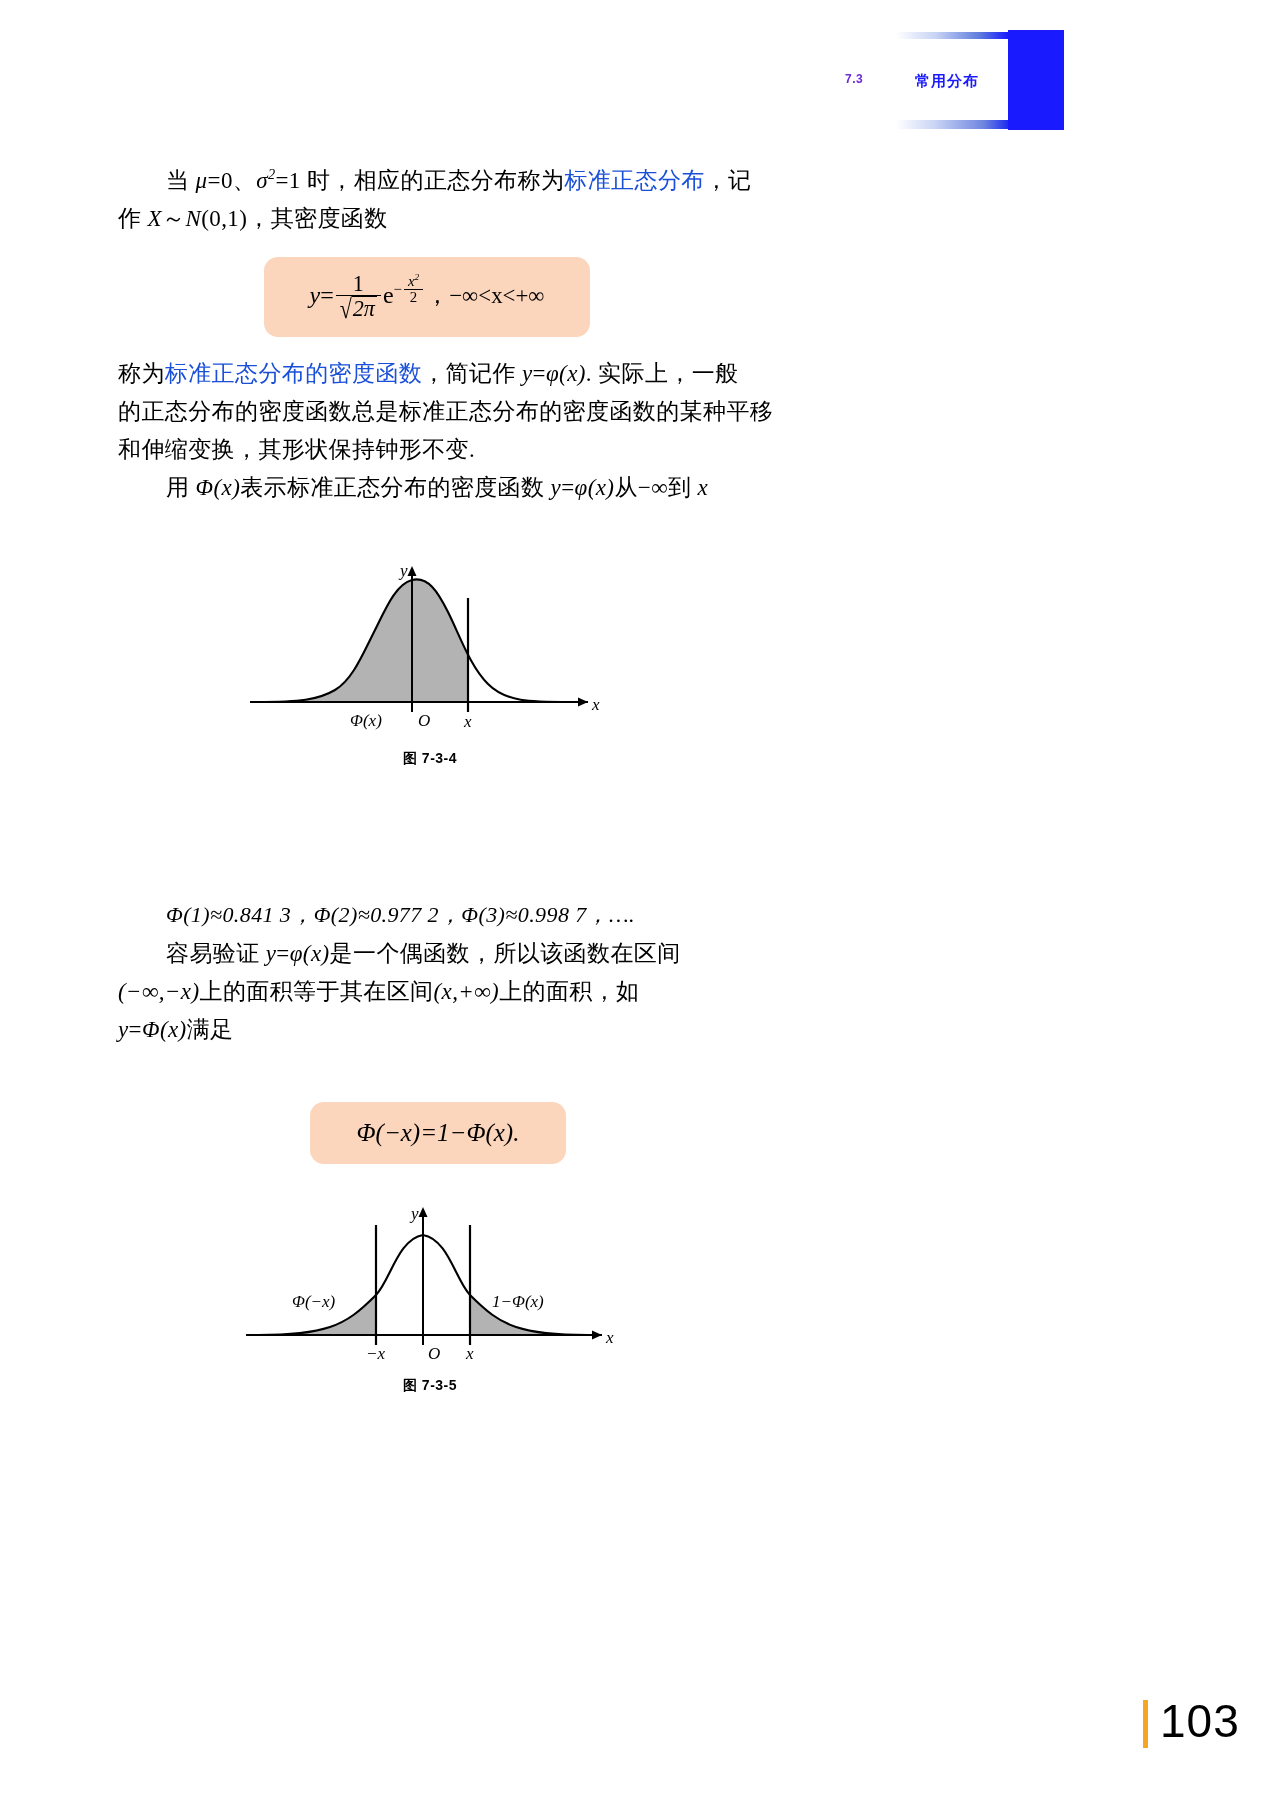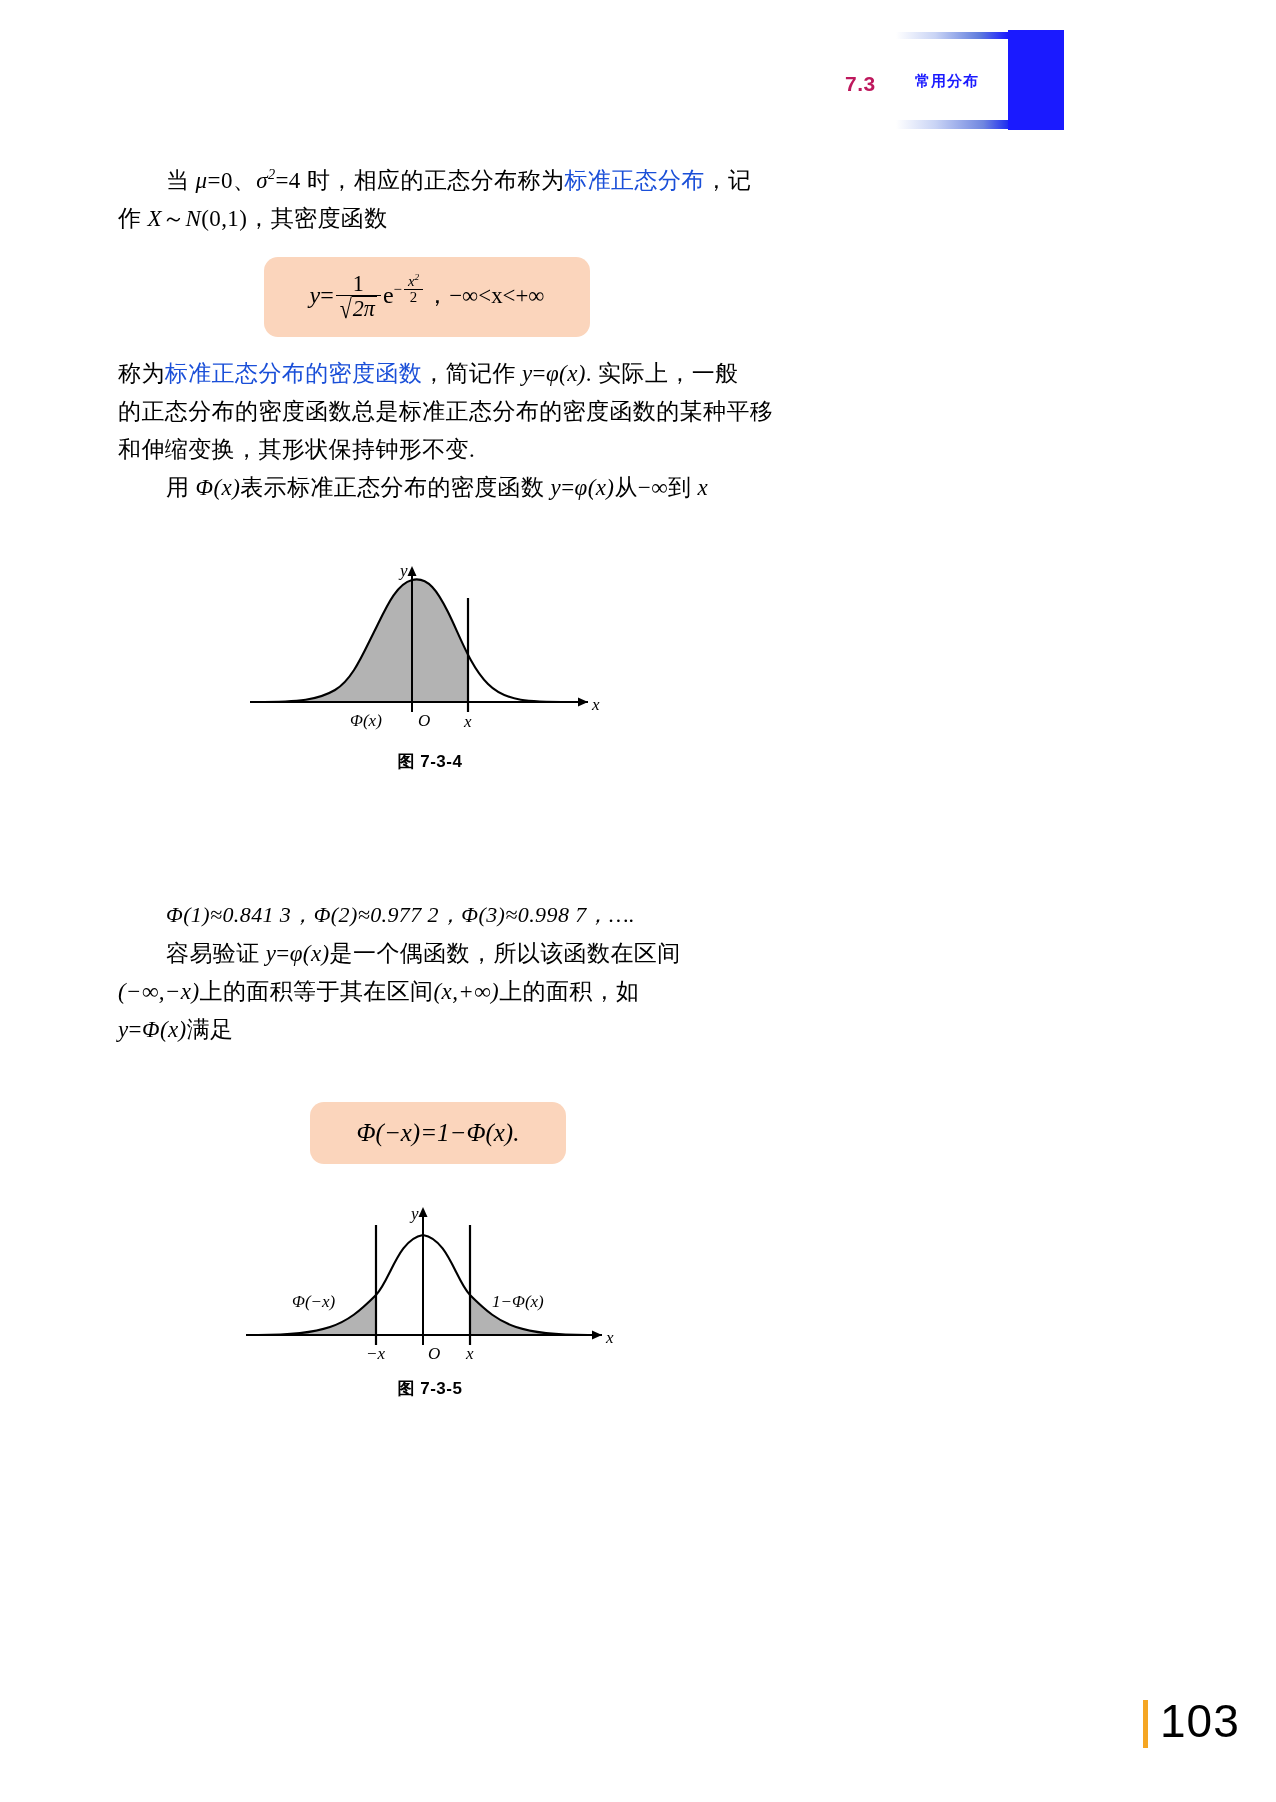--- a/index.html
+++ b/index.html
@@ -25,21 +25,21 @@
     position:absolute;left:896px;top:120px;width:112px;height:9px;
     background:linear-gradient(to right,#ffffff 0%,#c9d4f5 35%,#6f86e0 78%,#1f2ef0 100%);
   }
   .hdr-square{
     position:absolute;left:1008px;top:30px;width:56px;height:100px;
     background:#1a1aff;
   }
   .hdr-num{
     position:absolute;left:845px;top:72px;
     font-family:"Liberation Sans","DejaVu Sans",sans-serif;
-    font-weight:bold;font-size:21px;color:#be185d;letter-spacing:.5px;
+    font-weight:bold;font-size:12px;color:#6d28d9;letter-spacing:.5px;
   }
   .hdr-title{
     position:absolute;left:915px;top:72px;
     font-family:Liberation Serif, serif;
     font-weight:bold;font-size:15px;color:#1a1aff;letter-spacing:1px;
   }
   .blk{position:absolute;left:118px;width:640px;}
   .line{height:38px;white-space:nowrap;font-size:23px;letter-spacing:.4px;}
   .indent{padding-left:48px;}
   .kw{color:#1a4fd8;}
@@ -64,21 +64,21 @@
   .sq{display:inline-block;border-top:1.3px solid #000;padding:0 2px 0 1px;margin-left:1px;}
   .radsym{display:inline-block;transform:scaleY(1.25);margin-right:-1px;}
   .expo{font-size:.62em;vertical-align:super;display:inline-block;}
   .expo .frac{font-size:1em;}
 
   
   .figwrap{position:absolute;}
   .figcap{
     position:absolute;text-align:center;width:100%;
     font-family:"Liberation Sans","DejaVu Sans",sans-serif;
-    font-size:17px;font-weight:bold;letter-spacing:.5px;
+    font-size:14px;font-weight:bold;letter-spacing:.5px;
   }
 
   
   .pnum-rule{position:absolute;left:1143px;top:1700px;width:5px;height:48px;background:#f5a623;}
   .pnum{
     position:absolute;left:1160px;top:1694px;
     font-family:"Liberation Sans","DejaVu Sans",sans-serif;
     font-size:46px;font-weight:400;color:#000000;letter-spacing:1px;
   }
 </style>
@@ -89,21 +89,21 @@
 
   <div class="header">
     <div class="hdr-bar-top"></div>
     <div class="hdr-bar-bottom"></div>
     <div class="hdr-square"></div>
     <div class="hdr-num">7.3</div>
     <div class="hdr-title">常用分布</div>
   </div>
 
   <div class="blk" style="top:165px;">
-    <div class="line indent"><span>当 </span><span class="mi">μ</span><span class="mr">=0、</span><span class="mi">σ</span><span class="sup">2</span><span>=4 时，相应的正态分布称为</span><span class="kw">标准正态分布</span><span>，记</span></div>
+    <div class="line indent"><span>当 </span><span class="mi">μ</span><span class="mr">=0、</span><span class="mi">σ</span><span class="sup">2</span><span>=1 时，相应的正态分布称为</span><span class="kw">标准正态分布</span><span>，记</span></div>
     <div class="line"><span>作 </span><span class="mi">X</span><span>～</span><span class="mi">N</span><span>(0,1)，其密度函数</span></div>
   </div>
 
   <div class="fbox" style="left:264px;top:257px;width:326px;height:80px;">
     <div class="fml">
       <span class="mi">y</span><span class="mr">=</span><span class="frac"><span class="num mr">1</span><span class="den"><span class="radsym">√</span><span class="sq mi">2π</span></span></span><span class="mr">e</span><span class="expo"><span>−</span><span class="frac"><span class="num"><span class="mi">x</span><span class="sup">2</span></span><span class="den mr">2</span></span></span><span>，</span><span class="mr" style="font-size:.95em">−∞&lt;x&lt;+∞</span>
     </div>
   </div>
 
   <div class="blk" style="top:358px;">

